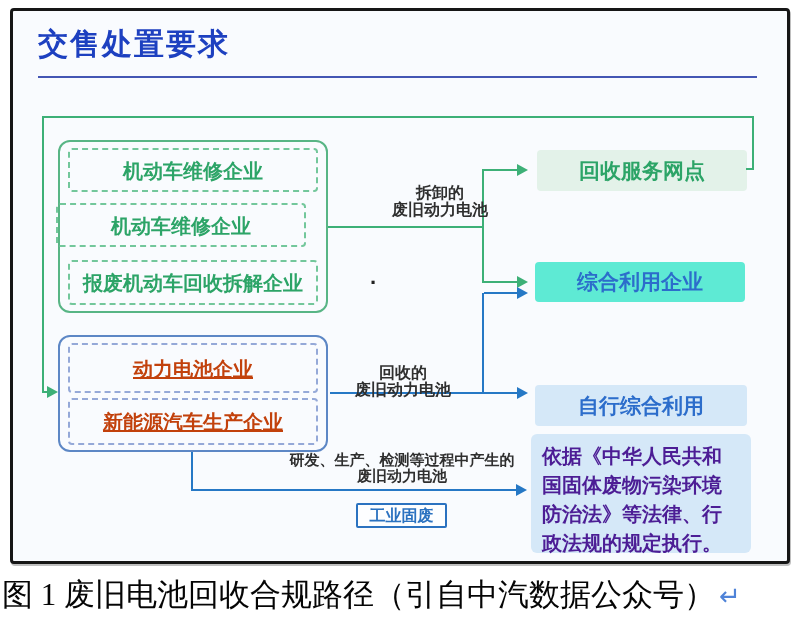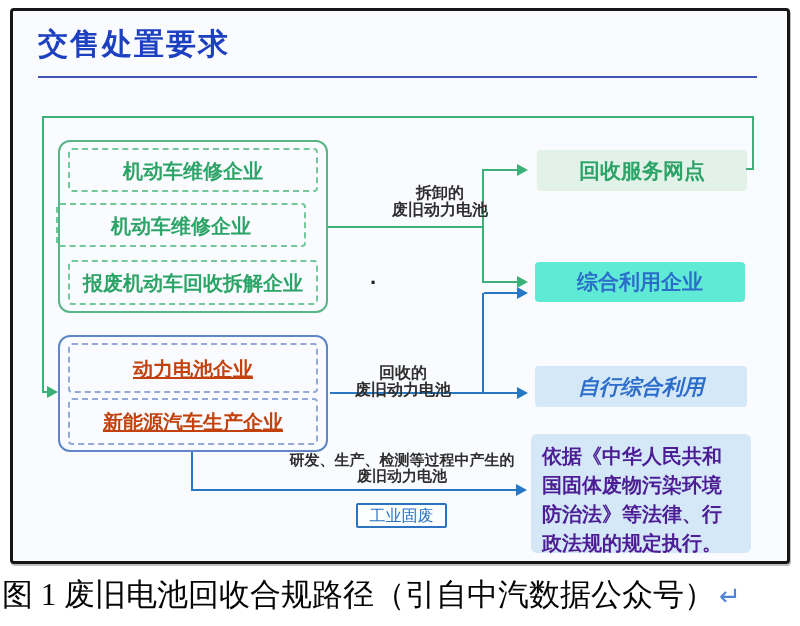--- a/index.html
+++ b/index.html
@@ -28,21 +28,21 @@
   .g1 { left:68px; top:148px; width:250px; height:44px; line-height:42px; }
   .g2 { left:56px; top:203px; width:250px; height:44px; line-height:42px; }
   .g3 { left:68px; top:260px; width:250px; height:45px; line-height:43px; }
   .b1 { left:68px; top:343px; width:250px; height:50px; line-height:48px; }
   .b2 { left:68px; top:398px; width:250px; height:47px; line-height:45px; }
 
   
   .target { position:absolute; text-align:center; font-weight:bold; border-radius:4px; }
   .t-net  { left:537px; top:150px; width:210px; height:41px; line-height:41px; background:#e3f2e9; color:#2ca467; font-size:21px; }
   .t-comp { left:535px; top:262px; width:210px; height:40px; line-height:40px; background:#5eead4; color:#2c6dcb; font-size:21px; }
-  .t-self { left:535px; top:366px; width:212px; height:41px; line-height:41px; background:#d5e8f8; color:#2c6dcb; font-size:21px;font-style:italic; }
+  .t-self { left:535px; top:385px; width:212px; height:41px; line-height:41px; background:#d5e8f8; color:#2c6dcb; font-size:21px; }
   .t-legal{ left:531px; top:434px; width:220px; height:119px; background:#d5e8f8; color:#4c1d95;
             font-size:20px; font-weight:bold; border-radius:6px; padding:8px 11px; line-height:29px; text-align:left; }
 
   
   .ln { position:absolute; }
   .ln.g { background:#3db077; }
   .ln.b { background:#2678c5; }
 
   
   .ah { position:absolute; width:0; height:0; border-top:6px solid transparent; border-bottom:6px solid transparent; }
@@ -51,21 +51,21 @@
 
   
   .elabel { position:absolute; text-align:center; color:#2f2f2f; font-weight:600; }
   .el-dismantled { left:328px; top:184px; width:150px; font-size:16px; line-height:17px;margin-left:37px; }
   .el-recycled   { left:328px; top:348px; width:150px; font-size:16px; line-height:17px;margin-top:16px; }
   .el-produced   { left:282px; top:452px; width:240px; font-size:15px; line-height:16px; }
 
   .dot { position:absolute; left:370px; top:278px; color:#222; font-size:22px; font-weight:bold; line-height:10px; }
 
   .waste-tag { position:absolute; left:356px; top:503px; width:91px; height:25px; line-height:22px;
-               border:2px solid #2b72c0; color:#2b72c0; font-weight:normal; font-size:16px;
+               border:2px solid #2b72c0; color:#2b72c0; font-weight:bold; font-size:16px;
                text-align:center; background:#fdfeff; border-radius:2px; }
 
   
   .caption { position:absolute; left:2px; top:574px; font-family:"Liberation Serif","DejaVu Serif",serif;
              font-size:31px; color:#050505; white-space:nowrap; }
   .return-mark { color:#4f83d8; font-family:"DejaVu Sans",sans-serif; font-size:26px; margin-left:4px; }
 </style>
 </head>
 <body>
 

